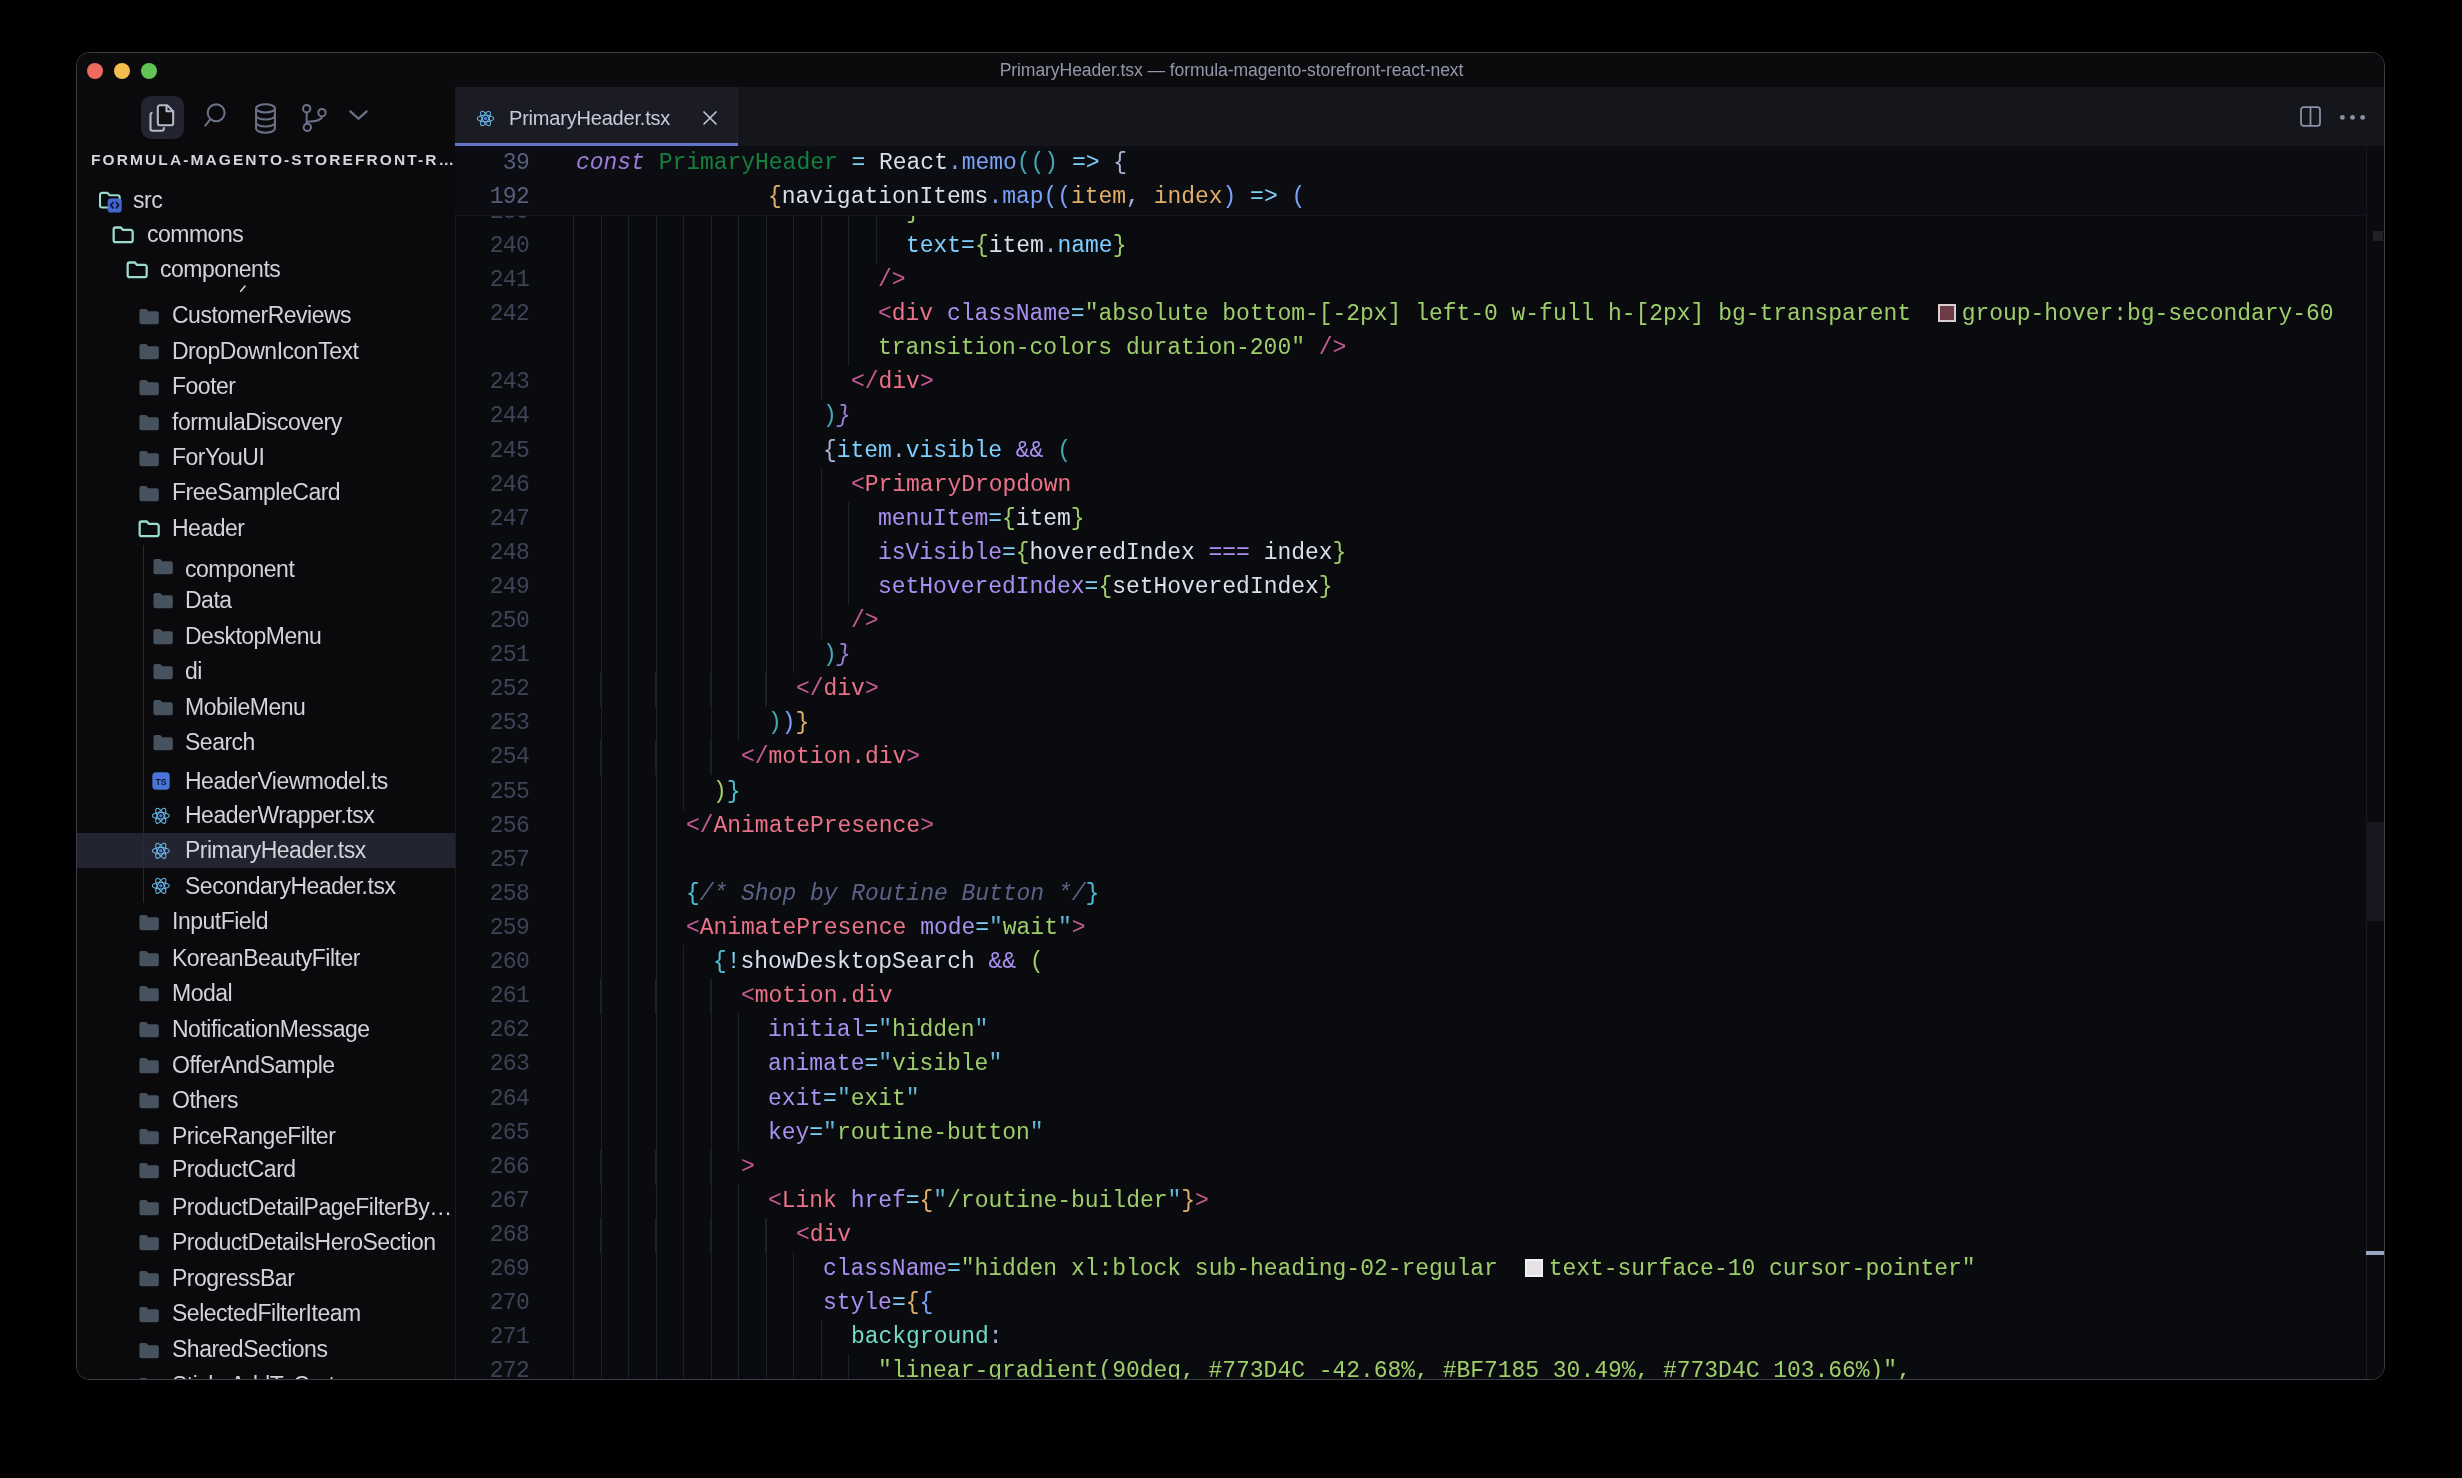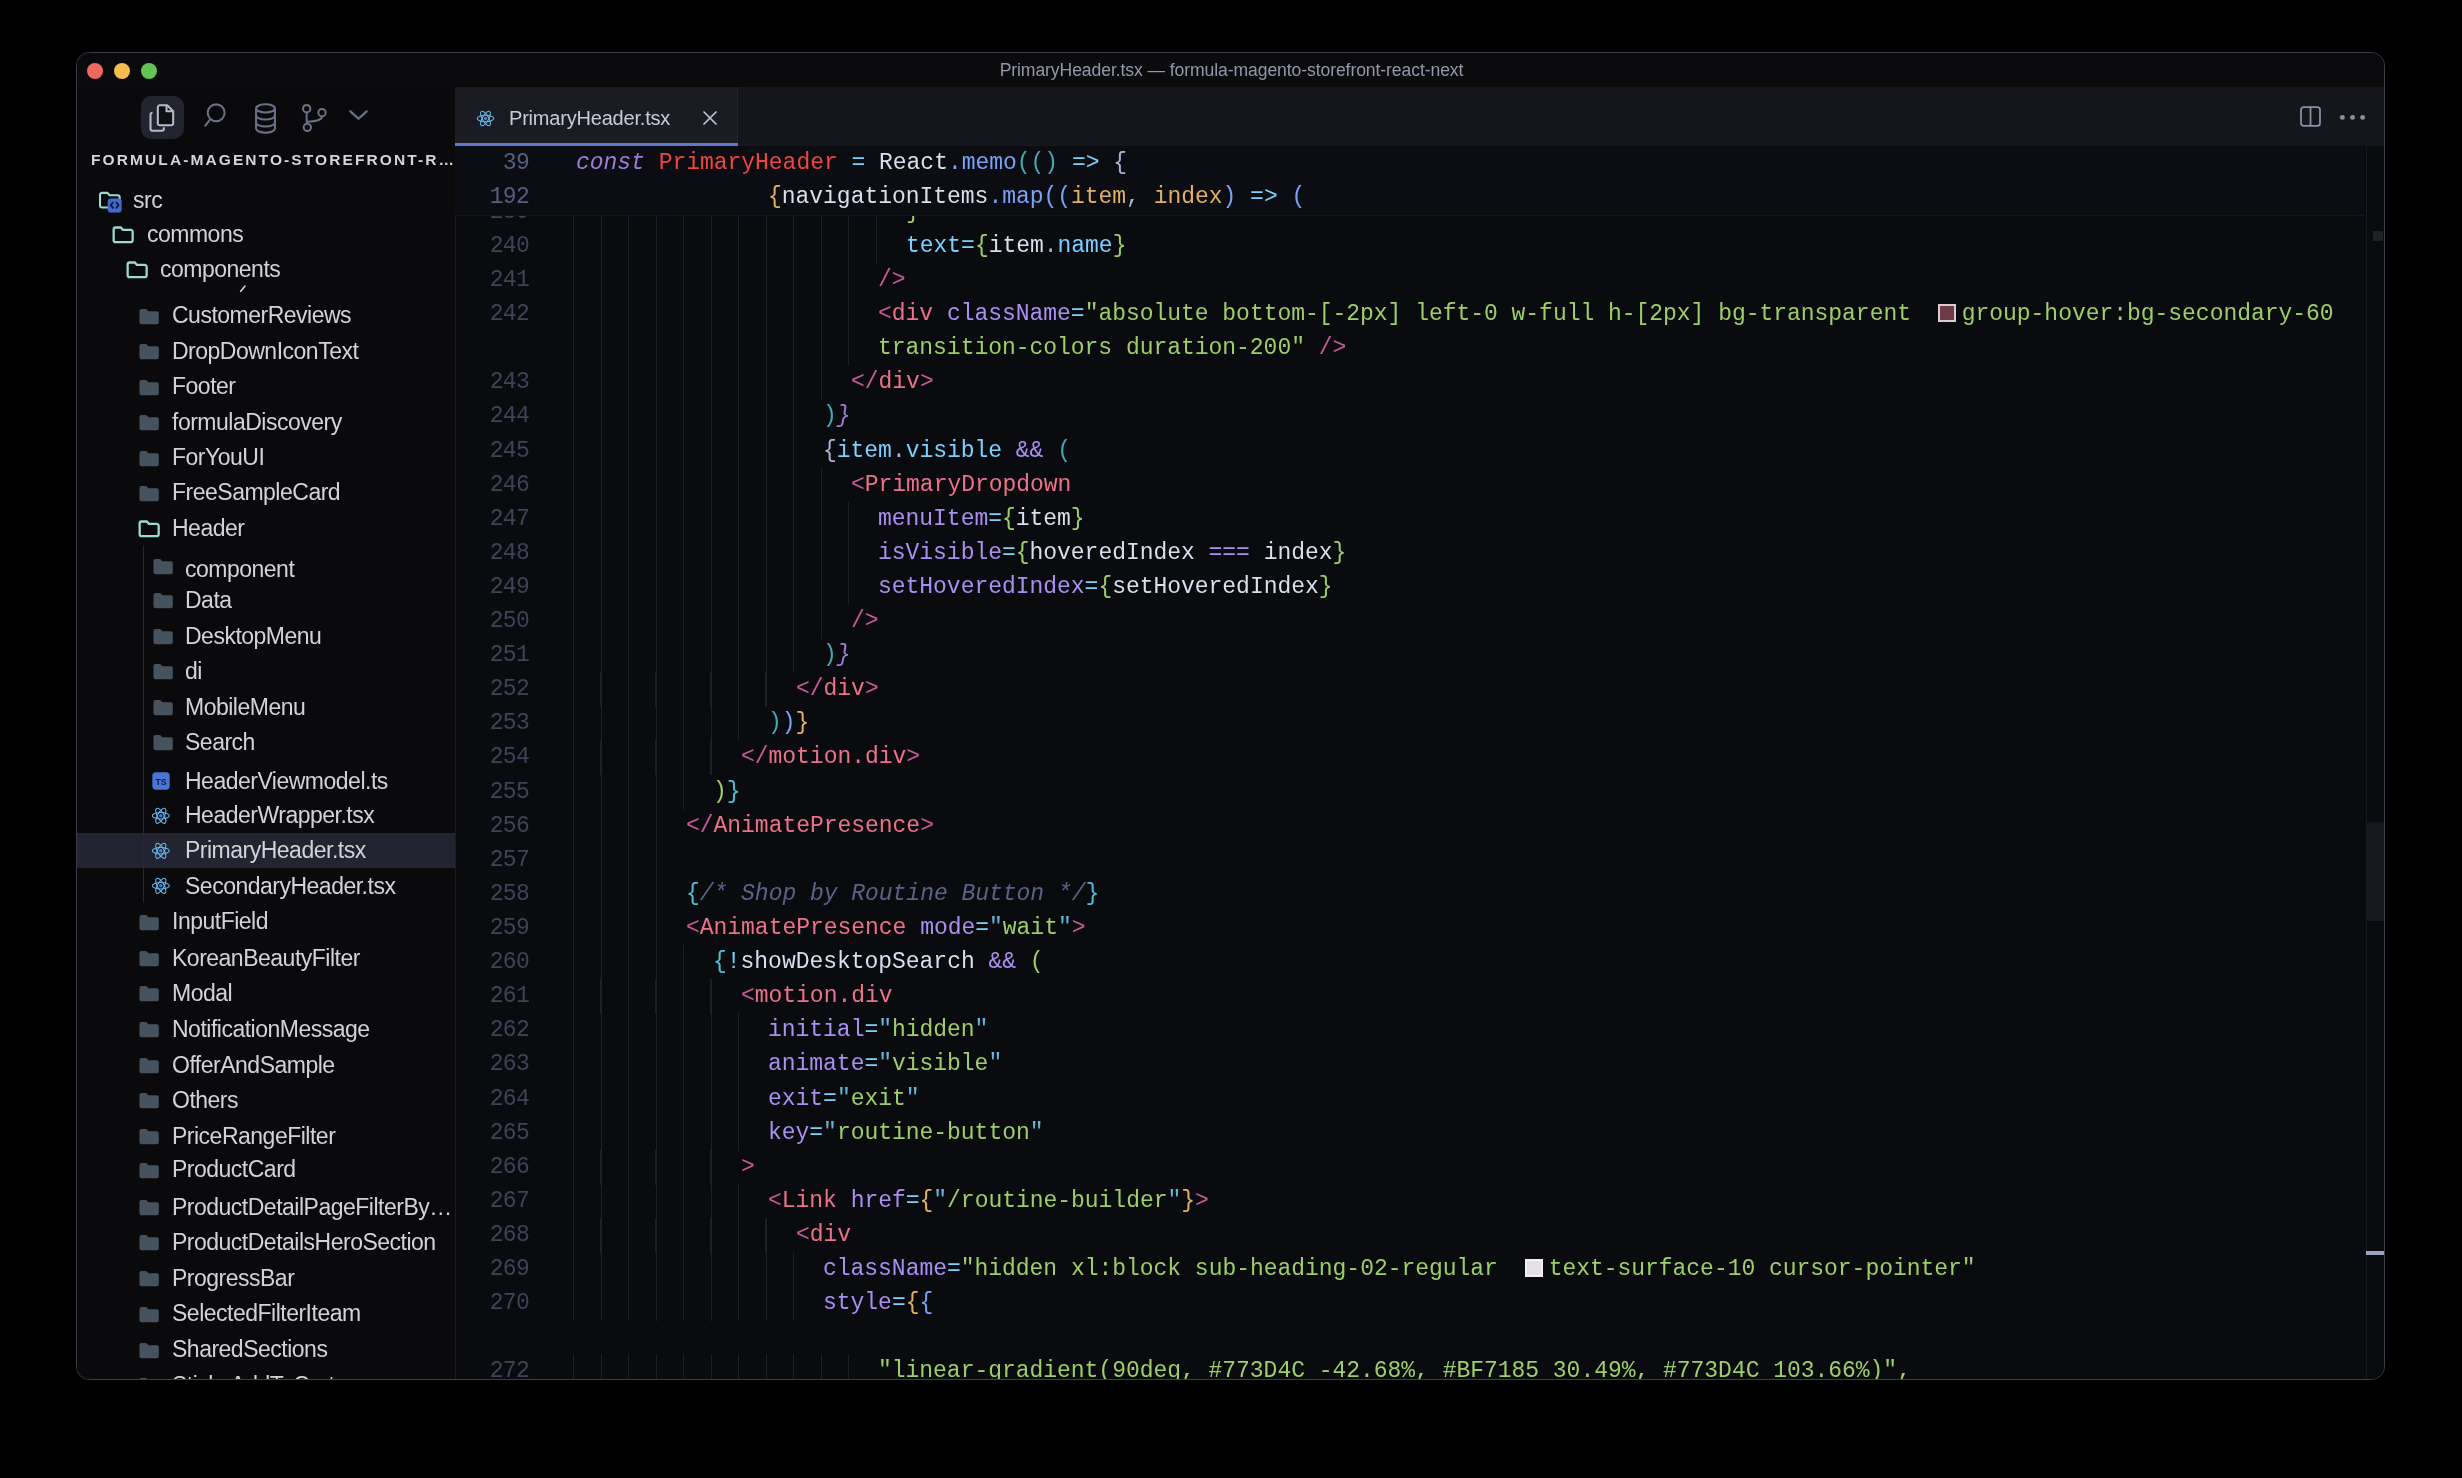--- a/index.html
+++ b/index.html
@@ -2,21 +2,21 @@
 <html style="font-size:10.8px"><head><meta charset="utf-8"><style>
 *{margin:0;padding:0;box-sizing:border-box}
 html,body{width:2462px;height:1479px;background:#000;overflow:hidden;-webkit-font-smoothing:antialiased}
 .ab{position:absolute}
 #win{position:absolute;left:76px;top:52px;width:2309px;height:1328px;background:#0a0a0d;border:1.4px solid #3c3e47;border-radius:13.5px;overflow:hidden;filter:brightness(1)}
 .tl2{font:23px "Liberation Sans",sans-serif;letter-spacing:-0.5px;color:#d2d3d9;white-space:pre}
 .num,.snum{font:23px "Liberation Mono",monospace;text-align:right;line-height:34px;letter-spacing:-0.7px}
 .num{color:#3e4358} .snum{color:#575e7e}
 .crow{left:0;width:2309px;height:34px}
 .cod{font:23px "Liberation Mono",monospace;line-height:34px;white-space:pre;letter-spacing:-0.03px}
-.cod .w{color:#dadfee} .pu{color:#9d7cd8;font-style:italic} .lv{color:#ef4444}
+.cod .w{color:#dadfee} .pu{color:#9d7cd8;font-style:italic} .lv{color:#15803d}
 .at{color:#a98ff0} .bl{color:#7aa2f7} .cy{color:#7fd0f7} .o{color:#e0af68}
 .g{color:#9ece6a} .t{color:#47a8b5} .cb{color:#4fbdd4} .pk{color:#c75a94}
 .rd{color:#ec7289} .lb{color:#7dcfff} .cm{color:#5a6387;font-style:italic}
 .q{color:#62b8d8} .gy{color:#aab1d2} .tl{color:#73daca}
 .sw{display:inline-block;width:18px;height:18px;vertical-align:-2px;margin-left:13px;margin-right:6px}
 .sw1{background:#6e3c47;border:2px solid #d8ced2}
 .sw2{background:#e6e2e4;border:2px solid #f2f0f2}
 </style></head><body>
 <div id="win">
 
@@ -411,20 +411,25 @@
         <div class="ab crow" style="top:1199px">
           <span class="ab" style="left:496px;top:0;width:222px;height:35px;background:repeating-linear-gradient(to right,#1d1f2b 0 1.4px,transparent 1.4px 27.5px)"></span>
           <span class="ab num" style="left:378px;width:74px">269</span>
           <span class="ab cod" style="left:746px"><span class="at">className</span><span class="cy">=</span><span class="g">"hidden&nbsp;xl:block&nbsp;sub-heading-02-regular&nbsp;</span><span class="sw sw2"></span><span class="g">text-surface-10&nbsp;cursor-pointer"</span></span>
         </div>
         <div class="ab crow" style="top:1233px">
           <span class="ab" style="left:496px;top:0;width:222px;height:35px;background:repeating-linear-gradient(to right,#1d1f2b 0 1.4px,transparent 1.4px 27.5px)"></span>
           <span class="ab num" style="left:378px;width:74px">270</span>
           <span class="ab cod" style="left:746px"><span class="at">style</span><span class="cy">=</span><span class="o">{</span><span class="bl">{</span></span>
         </div>
+        <div class="ab crow" style="top:1267px">
+          <span class="ab" style="left:496px;top:0;width:249px;height:35px;background:repeating-linear-gradient(to right,#1d1f2b 0 1.4px,transparent 1.4px 27.5px)"></span>
+          <span class="ab num" style="left:378px;width:74px">271</span>
+          <span class="ab cod" style="left:774px"><span class="tl">background</span><span class="gy">:</span></span>
+        </div>
         <div class="ab crow" style="top:1301px">
           <span class="ab" style="left:496px;top:0;width:276px;height:35px;background:repeating-linear-gradient(to right,#1d1f2b 0 1.4px,transparent 1.4px 27.5px)"></span>
           <span class="ab num" style="left:378px;width:74px">272</span>
           <span class="ab cod" style="left:801px"><span class="g">"linear-gradient(90deg,&nbsp;#773D4C&nbsp;-42.68%,&nbsp;#BF7185&nbsp;30.49%,&nbsp;#773D4C&nbsp;103.66%)",</span></span>
         </div>
       </div>
  </div>
 
  <div class="ab" style="left:378px;top:93px;width:1910px;height:70px;background:#0c0d12;border-bottom:1.4px solid #15161d">
    <div class="ab" style="left:-378px;top:-93px;width:2309px;height:70px">

